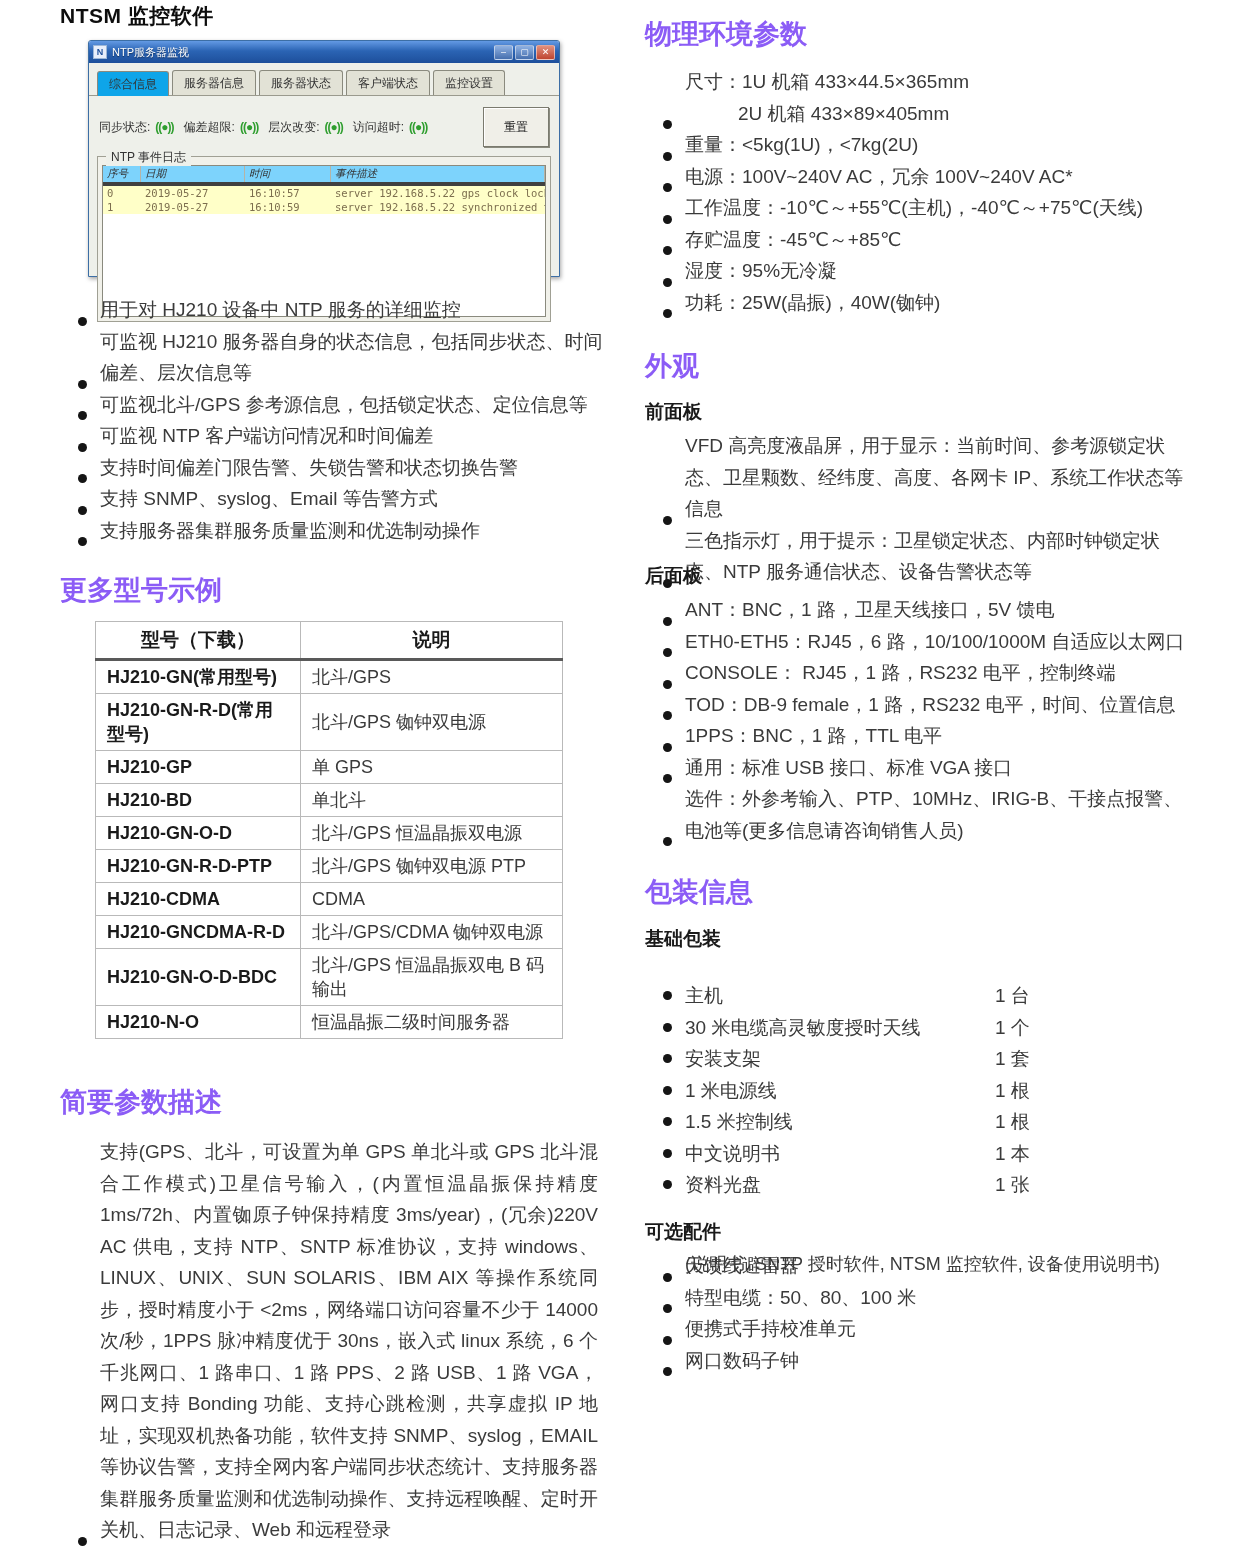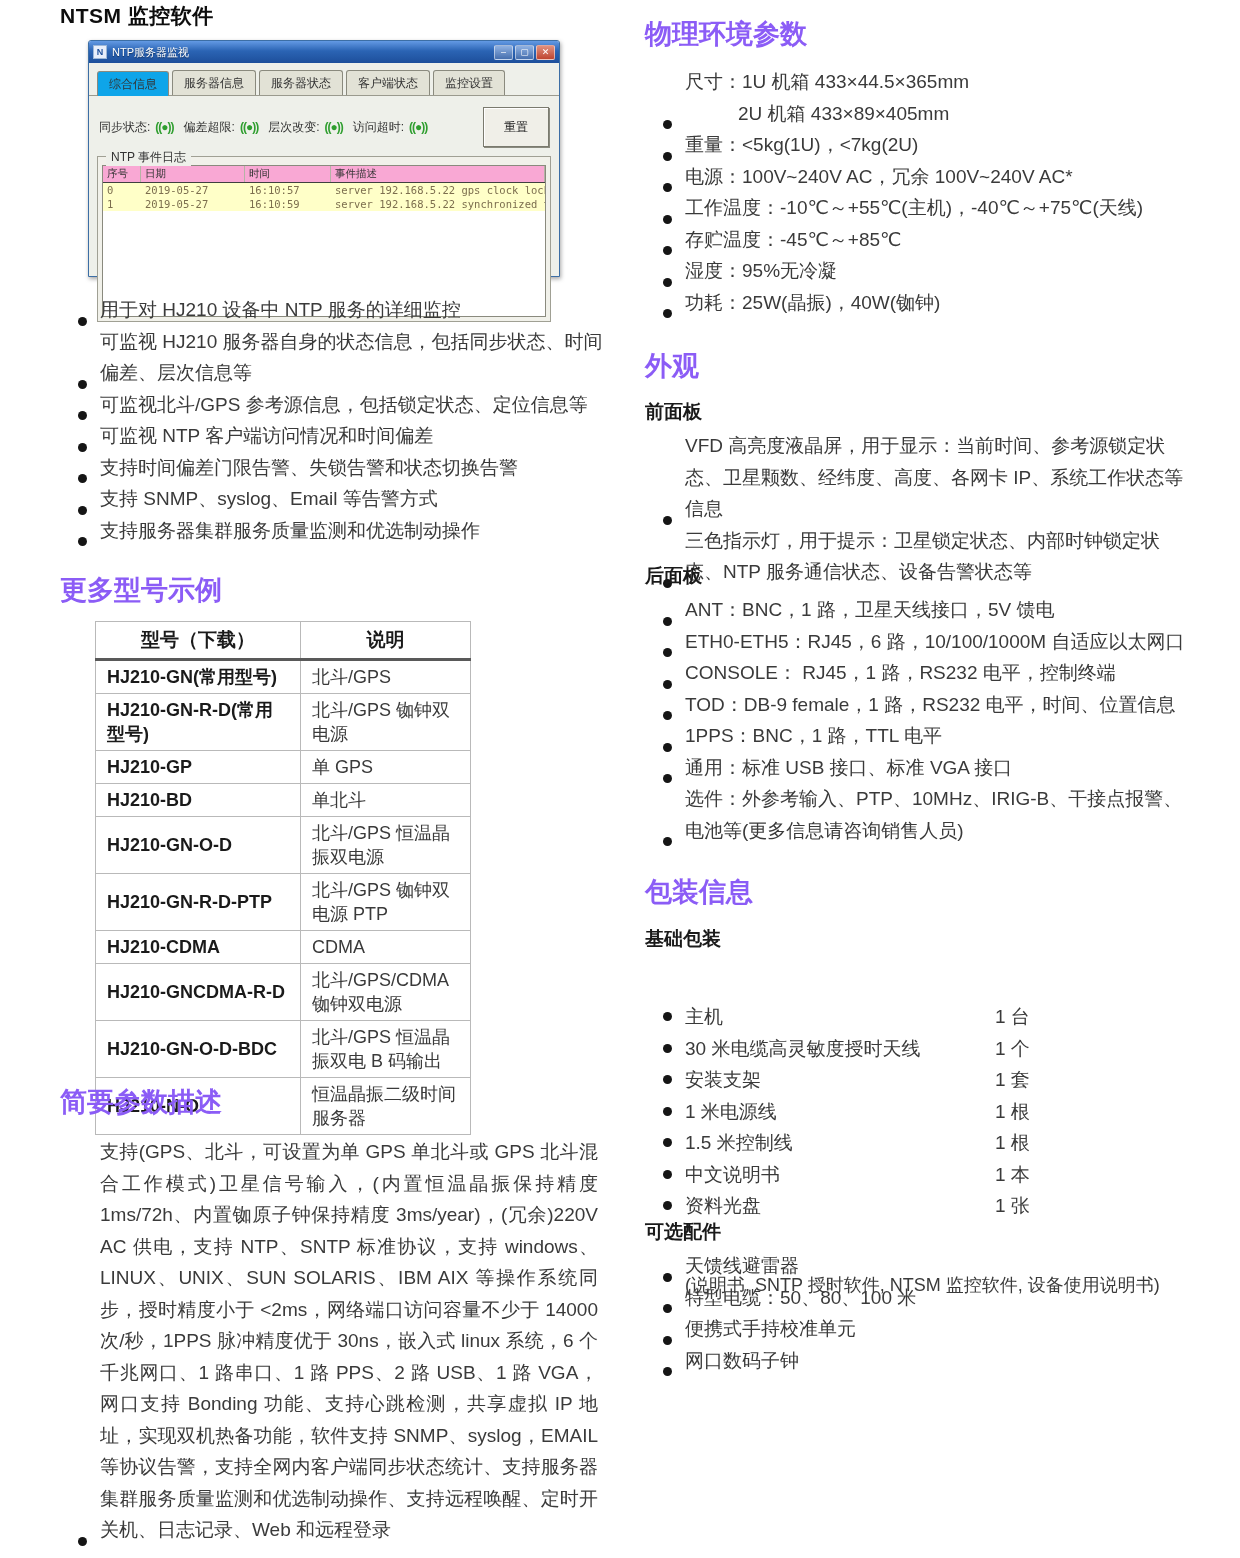--- a/index.html
+++ b/index.html
@@ -42,28 +42,28 @@
   .win-tab.active { background:#0ea5e9; position:relative; top:1px; }
   .win-statusrow { display:flex; align-items:center; padding:11px 10px 9px; font-size:12px; color:#333; }
   .st-label { white-space:nowrap; }
   .ind { color:#2f9e2f; font-weight:bold; font-size:12px; margin:0 10px 0 5px; letter-spacing:-1px; white-space:nowrap; }
   .btn-reset { margin-left:auto; width:66px; height:40px; background:#f0efe8; border:1px solid #7a7a6e;
                box-shadow:inset 1px 1px 0 #ffffff, 1px 1px 0 #8a8a7e; font-size:12px; color:#222;
                display:flex; align-items:center; justify-content:center; }
   .log-group { margin:0 8px; border:1px solid #a0a094; position:relative; height:166px; background:#f1f1ea; padding:8px 4px 4px; }
   .log-legend { position:absolute; top:-8px; left:8px; background:#eef0ea; padding:0 5px; font-size:12px; color:#333; white-space:nowrap; }
   .log-table { background:#fff; border:1px solid #8a8a7e; height:100%; font-family:"DejaVu Sans Mono","Liberation Mono",monospace; font-size:10.5px; overflow:hidden; }
-  .log-head { display:flex; background:#f9a8d4; border-bottom:1px solid #404040; color:#333; }
+  .log-head { display:flex; background:#7dd3fc; border-bottom:4px solid #404040; color:#333;font-style:italic; }
   .log-head > div { padding:1px 4px; border-right:1px solid #b5b3a5; white-space:nowrap; }
   .log-row { display:flex; background:#ffffc8; color:#7c6e4e; }
   .log-row > div { padding:1px 4px; white-space:nowrap; overflow:hidden; }
   .c-no{width:38px; flex:0 0 38px;} .c-date{width:104px; flex:0 0 104px;} .c-time{width:86px; flex:0 0 86px;} .c-desc{flex:1;}
 
   
-  .models { border-collapse:collapse; width:376px; background:#fff; }
+  .models { border-collapse:collapse; width:468px; background:#fff; }
   .models th { border:1px solid #b9b9b9; border-bottom:3px solid #595959; font-size:19px; padding:5px 6px; text-align:center; color:#1a1a1a; }
   .models td { border:1px solid #b9b9b9; font-size:18px; padding:4px 11px; color:#3a3a3a; height:33px;margin-top:32px; }
   .models td.model { font-weight:bold; color:#1a1a1a; }
 
   
   .pack-row { display:flex; align-items:flex-start; font-size:19px; line-height:31.5px; color:#3a3a3a; }
   .pack-row .pname { flex:0 0 310px; }
   .pack-row .pqty  { white-space:nowrap; }
   .pack-note { font-size:18px; line-height:30px; color:#3a3a3a; padding-left:22px;margin-top:48px; }
 </style>
@@ -299,21 +299,21 @@
         </div>
       <div class="bullet">
           <span class="dot"></span>
           <span class="btext">选件：外参考输入、PTP、10MHz、IRIG-B、干接点报警、电池等(更多信息请咨询销售人员)</span>
         </div>
     </div>
 
     <div class="h-blue abs" style="left:0; top:874px;">包装信息</div>
 
     <div class="h-sub abs" style="left:0; top:926px;">基础包装</div>
-    <div class="list abs" style="left:18px; top:1001px; width:530px;">
+    <div class="list abs" style="left:18px; top:980px; width:530px;">
       <div class="pack-row">
           <span class="dot"></span>
           <span class="pname">主机</span>
           <span class="pqty">1 台</span>
         </div>
       <div class="pack-row">
           <span class="dot"></span>
           <span class="pname">30 米电缆高灵敏度授时天线</span>
           <span class="pqty">1 个</span>
         </div>

